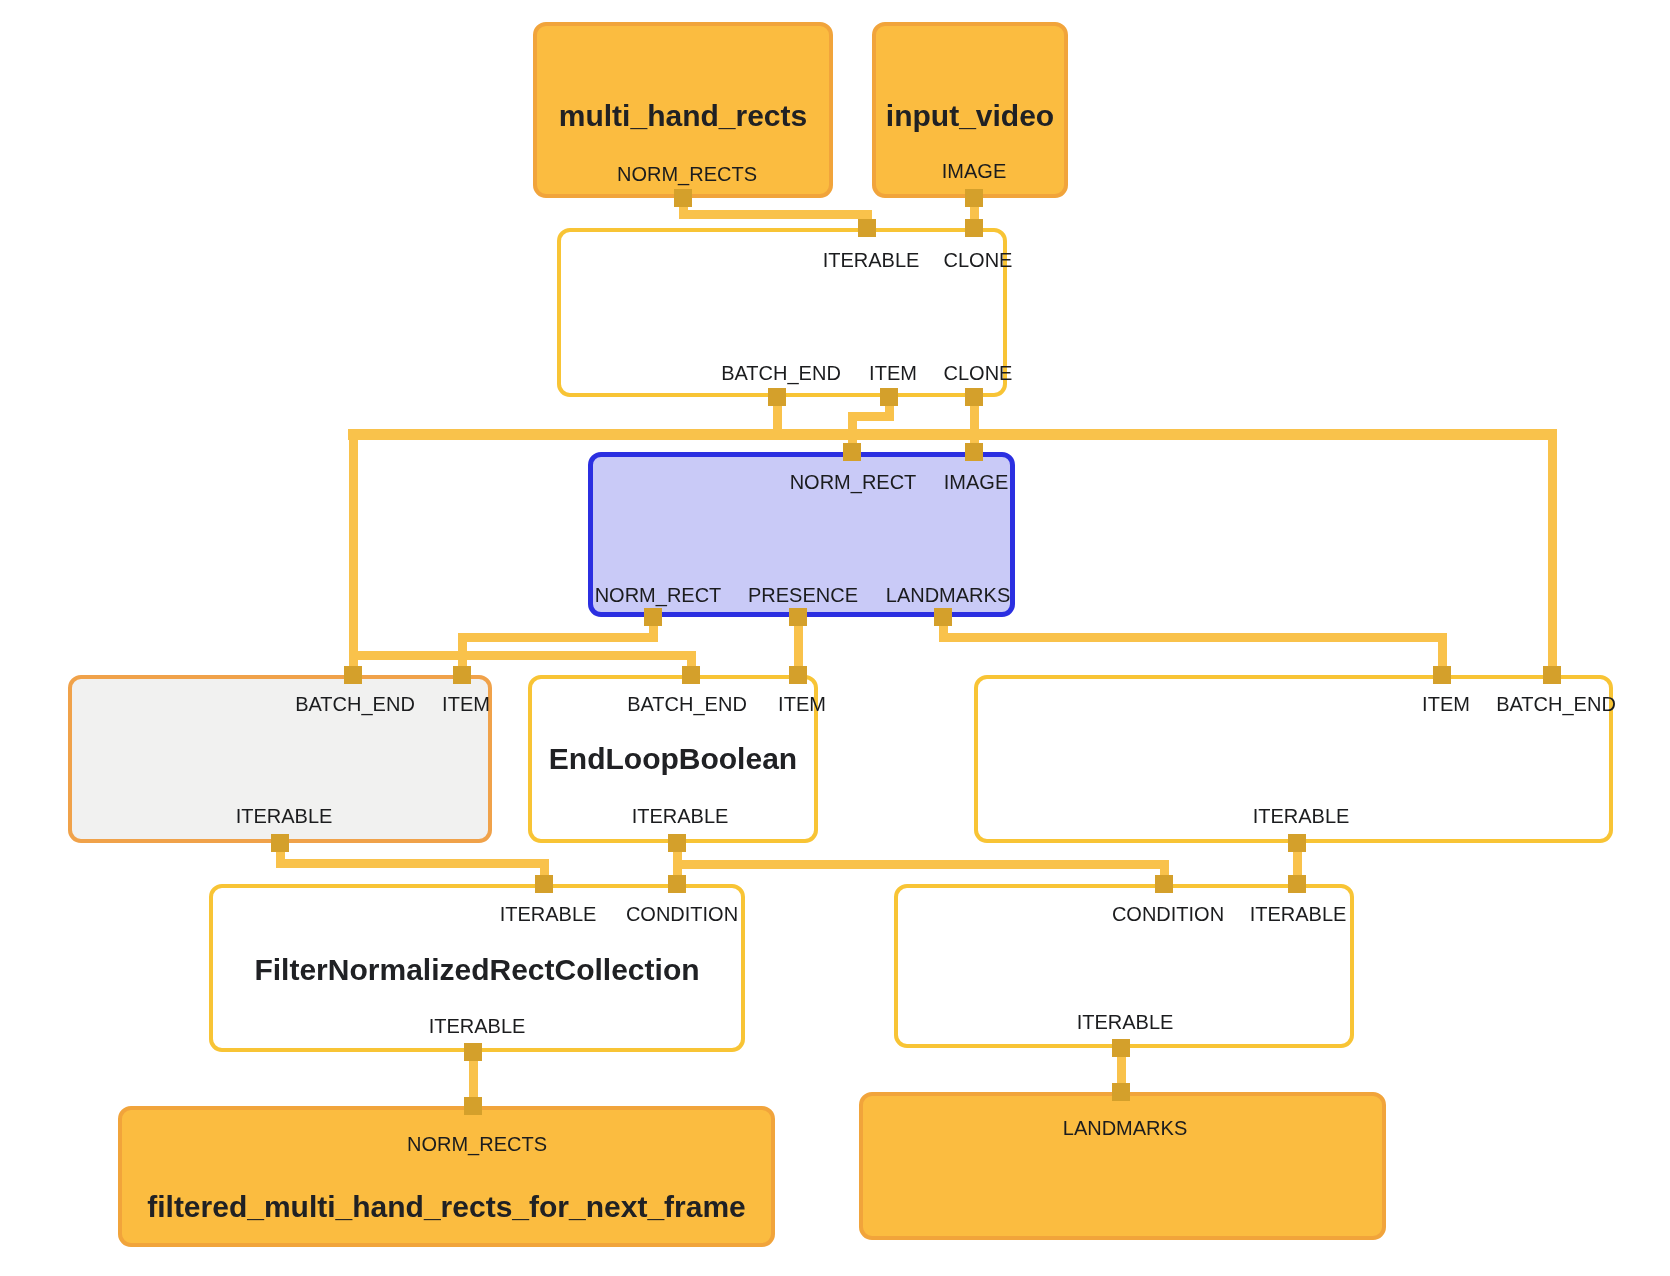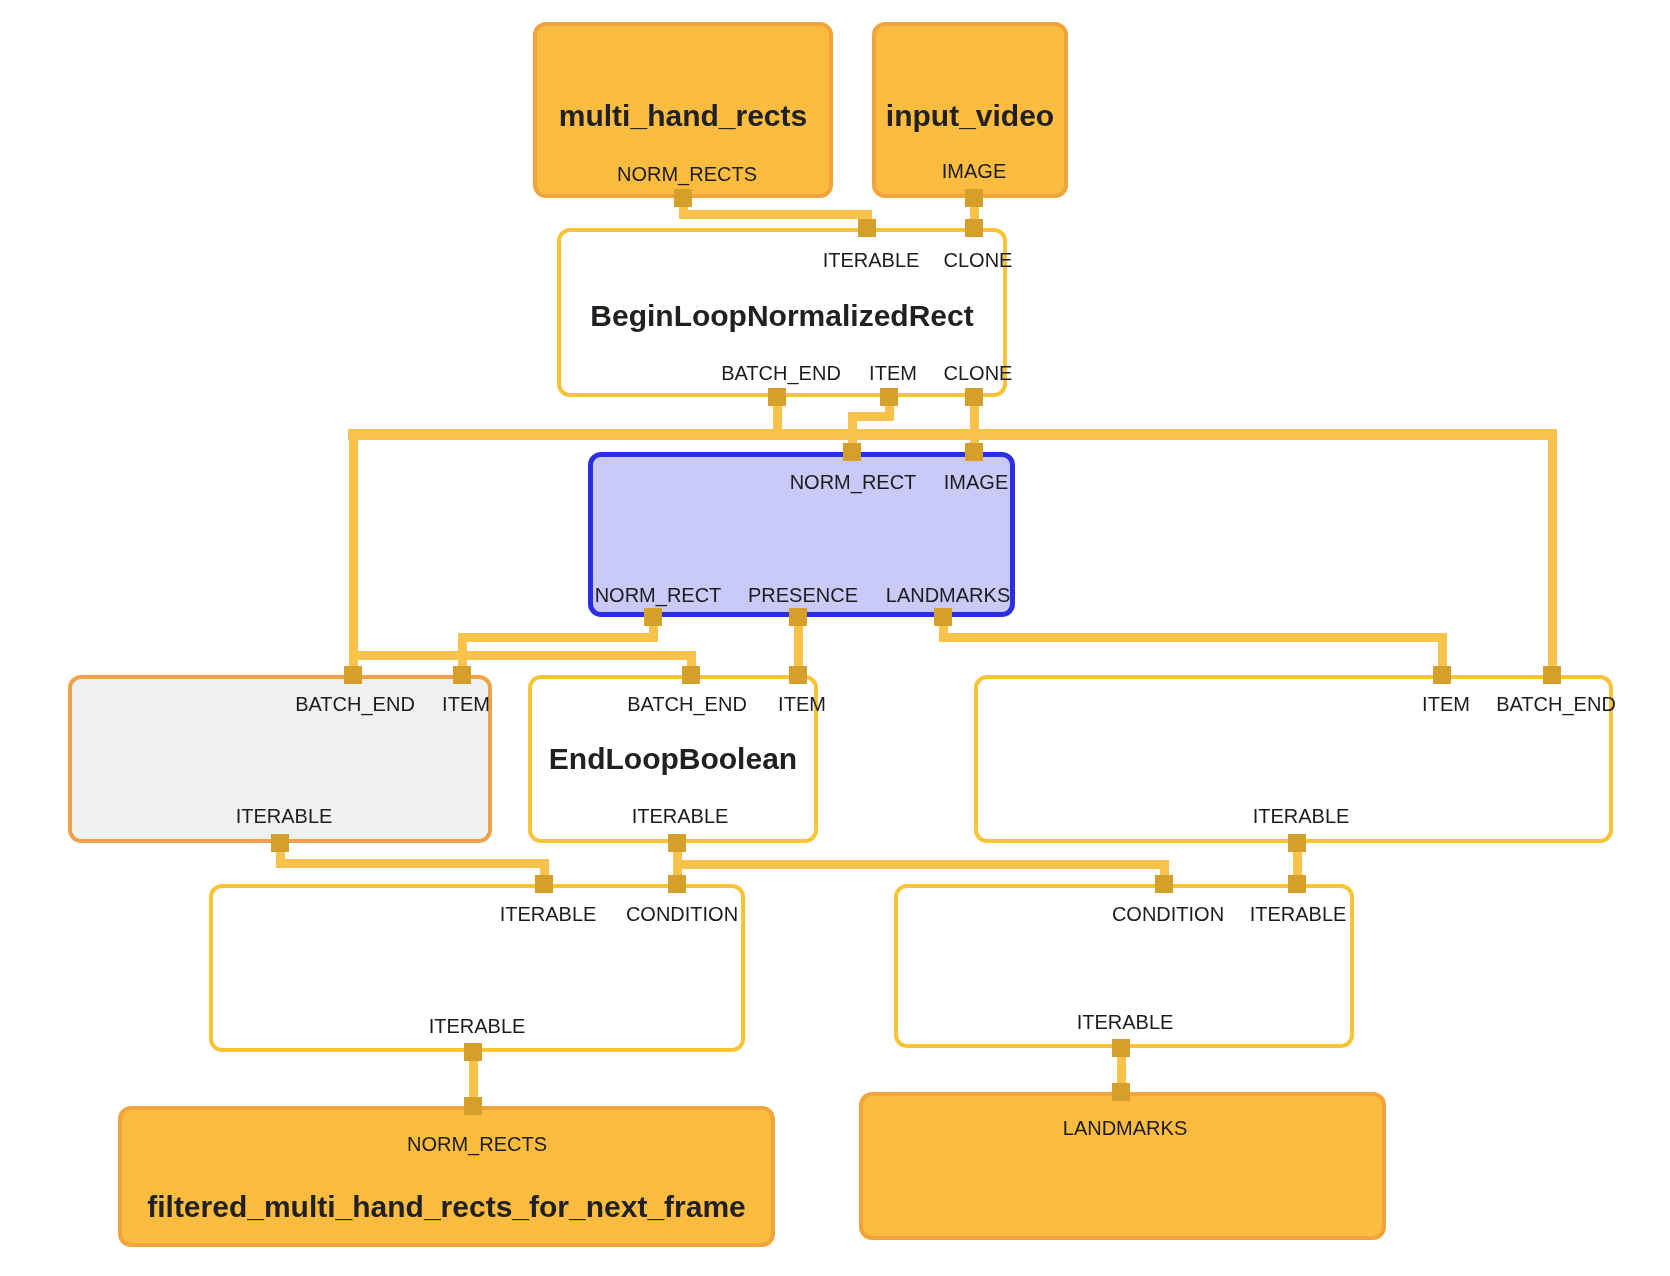--- a/index.html
+++ b/index.html
@@ -71,21 +71,20 @@
   </div>
 
   <div class="node orange" style="left:872px;top:22px;width:196px;height:176px">
     <div class="title" style="top:90px">input_video</div>
     <span class="plabel" style="left:98px;top:145px">IMAGE</span>
   </div>
 
   <div class="node white" style="left:557px;top:228px;width:450px;height:169px">
     <span class="plabel" style="left:310px;top:28px">ITERABLE</span>
     <span class="plabel" style="left:417px;top:28px">CLONE</span>
-    <div class="title" style="top:84px">BeginLoopNormalizedRect</div>
     <span class="plabel" style="left:220px;top:141px">BATCH_END</span>
     <span class="plabel" style="left:332px;top:141px">ITEM</span>
     <span class="plabel" style="left:417px;top:141px">CLONE</span>
   </div>
 
   <div class="node blue" style="left:588px;top:452px;width:427px;height:165px">
     <span class="plabel" style="left:260px;top:25px">NORM_RECT</span>
     <span class="plabel" style="left:383px;top:25px">IMAGE</span>
     <span class="plabel" style="left:65px;top:138px">NORM_RECT</span>
     <span class="plabel" style="left:210px;top:138px">PRESENCE</span>
@@ -107,20 +106,21 @@
 
   <div class="node white" style="left:974px;top:675px;width:639px;height:168px">
     <span class="plabel" style="left:468px;top:25px">ITEM</span>
     <span class="plabel" style="left:578px;top:25px">BATCH_END</span>
     <span class="plabel" style="left:323px;top:137px">ITERABLE</span>
   </div>
 
   <div class="node white" style="left:209px;top:884px;width:536px;height:168px">
     <span class="plabel" style="left:335px;top:26px">ITERABLE</span>
     <span class="plabel" style="left:469px;top:26px">CONDITION</span>
+    <div class="title" style="top:82px">FilterNormalizedRectCollection</div>
     <span class="plabel" style="left:264px;top:138px">ITERABLE</span>
   </div>
 
   <div class="node white" style="left:894px;top:884px;width:460px;height:164px">
     <span class="plabel" style="left:270px;top:26px">CONDITION</span>
     <span class="plabel" style="left:400px;top:26px">ITERABLE</span>
     <span class="plabel" style="left:227px;top:134px">ITERABLE</span>
   </div>
 
   <div class="node orange" style="left:118px;top:1106px;width:657px;height:141px">

